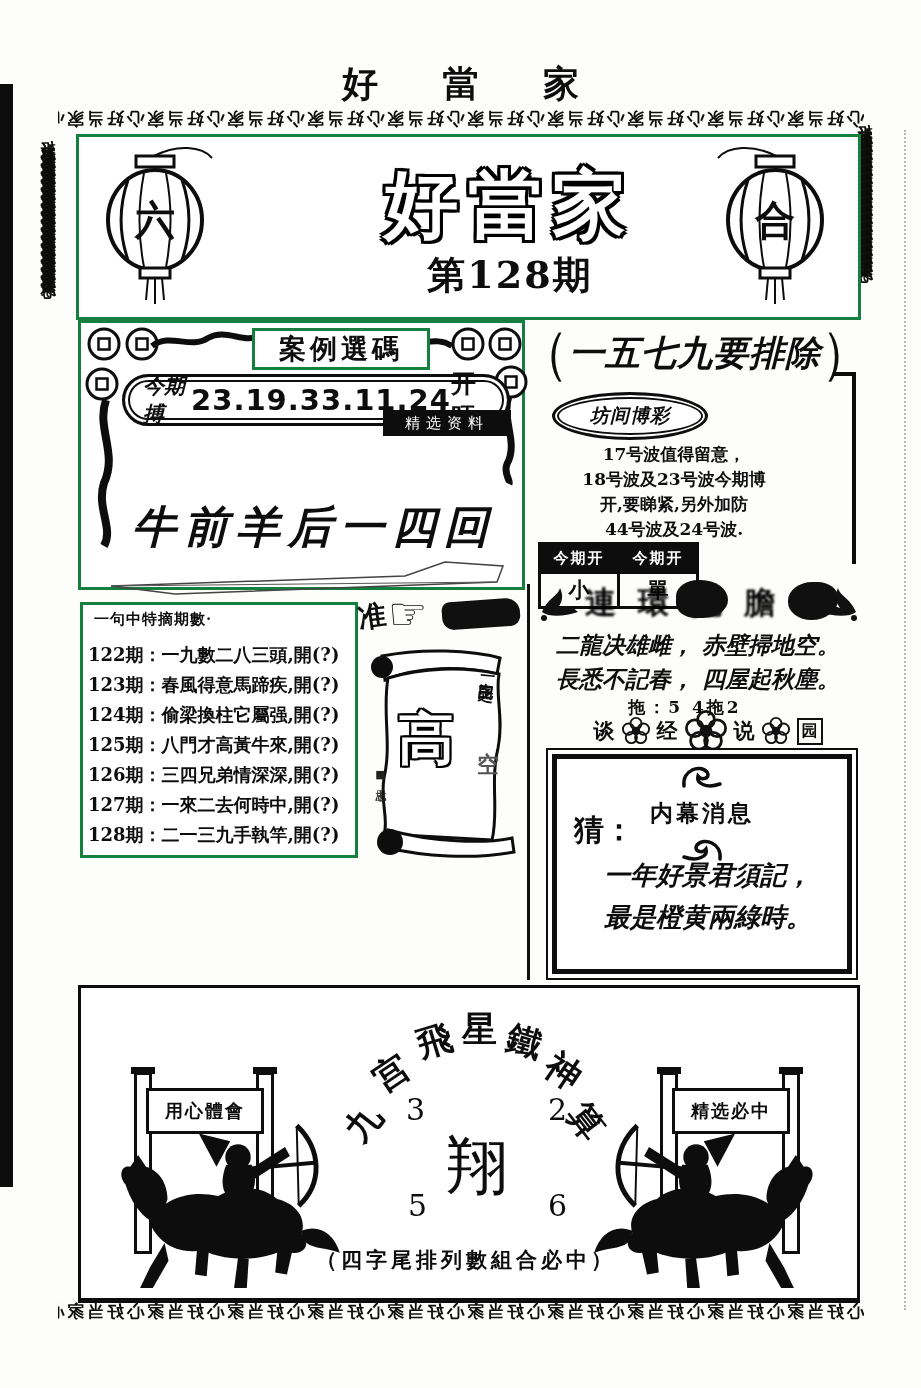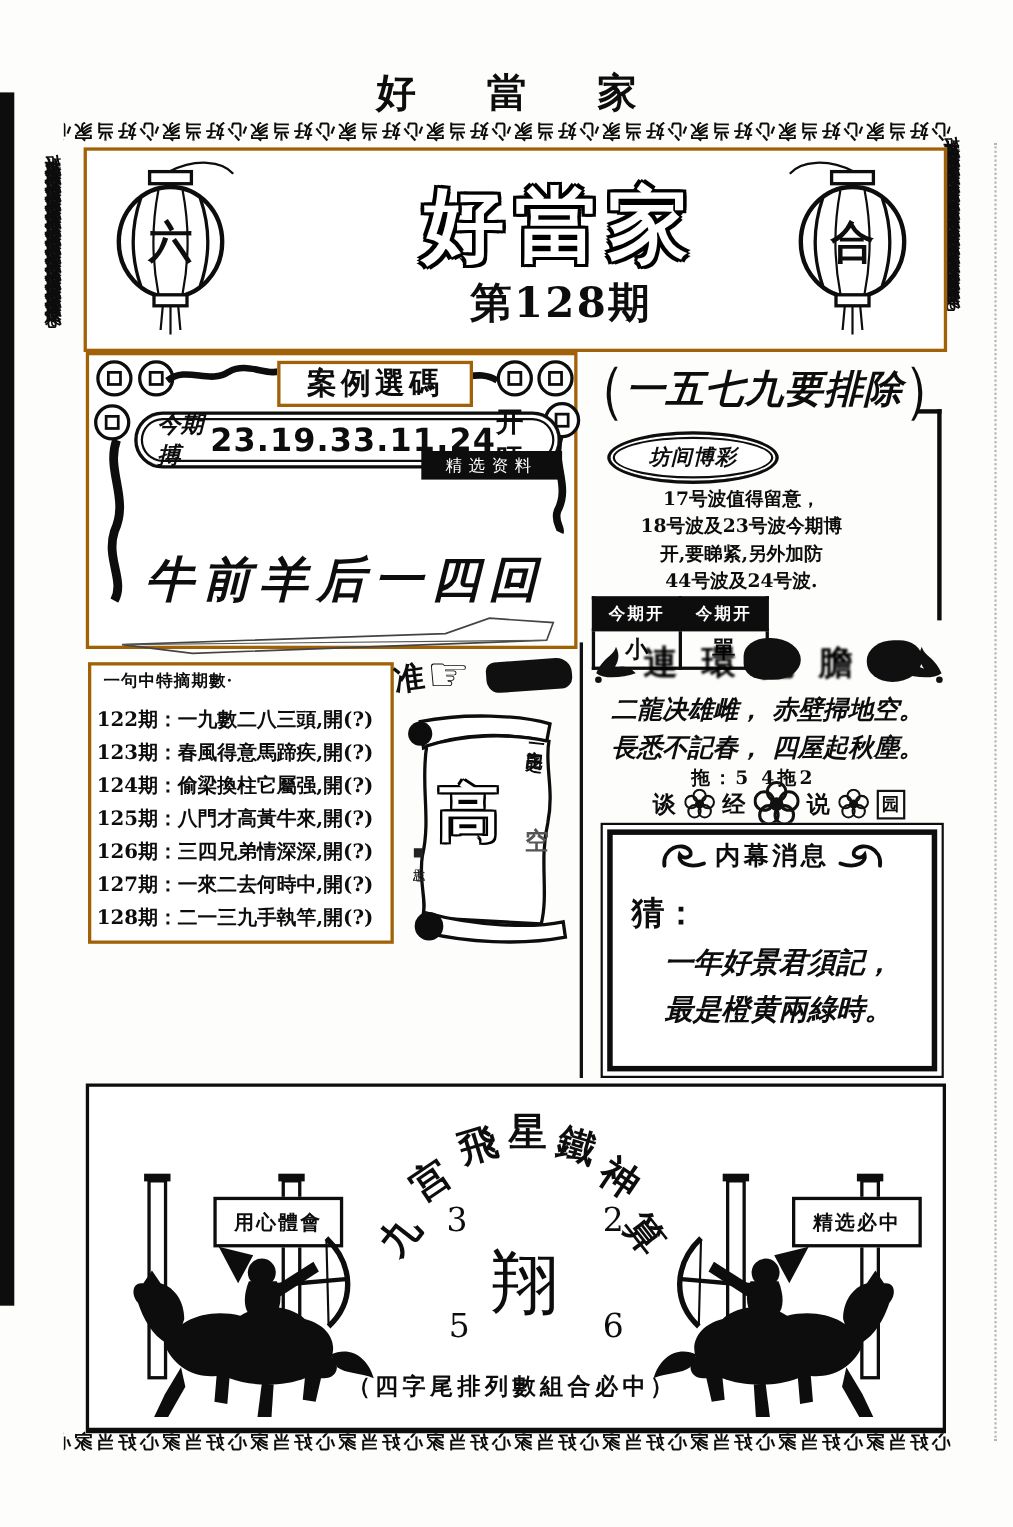--- a/index.html
+++ b/index.html
@@ -12,29 +12,29 @@
   .ctr{text-align:center;}
   .outline-text{color:#fff;text-shadow:-3px -3px 0 #000,-3px 0 0 #000,-3px 3px 0 #000,
     0 -3px 0 #000,0 3px 0 #000,3px -3px 0 #000,3px 0 0 #000,3px 3px 0 #000;}
   .outline-thin{color:#fff;text-shadow:-2px -2px 0 #000,-2px 0 0 #000,-2px 2px 0 #000,
     0 -2px 0 #000,0 2px 0 #000,2px -2px 0 #000,2px 0 0 #000,2px 2px 0 #000;}
   .border-row{font-family:"DejaVu Sans","Liberation Sans",sans-serif;font-weight:bold;
     font-size:17px;letter-spacing:3px;white-space:nowrap;overflow:hidden;height:26px;line-height:26px;}
   .border-col{font-family:"DejaVu Sans","Liberation Sans",sans-serif;font-weight:bold;
     font-size:15px;writing-mode:vertical-rl;text-orientation:upright;overflow:hidden;
     line-height:24px;letter-spacing:2px;}
-  .boxline{border:3px solid #a16207;background:#fff;}
+  .boxline{border:3px solid #15803d;background:#fff;}
   .hist-row{font-size:18px;font-weight:bold;line-height:30px;white-space:nowrap;}
   .exc-line{font-size:17px;font-weight:bold;line-height:25px;white-space:nowrap;text-align:center;}
   .poemline{font-size:23px;font-weight:bold;font-style:italic;white-space:nowrap;}
   .arc-c{position:absolute;font-size:35px;font-weight:900;}
   .gate-post{position:absolute;width:12px;height:176px;border:3px solid #0d0d0d;background:#fff;}
   .gate-post:before{content:"";position:absolute;left:-6px;top:-8px;width:24px;height:7px;background:#0d0d0d;}
   .gate-banner{position:absolute;width:112px;height:40px;border:3px solid #0d0d0d;background:#fff;
-    display:flex;align-items:center;justify-content:center;font-size:18px;font-weight:900;letter-spacing:2px;margin-left:48px;}
+    display:flex;align-items:center;justify-content:center;font-size:18px;font-weight:900;letter-spacing:2px;}
   .num{font-size:30px;font-family:"DejaVu Serif","Liberation Serif",serif;}
   .smudge{background:#101010;}
   table.open-tbl{border-collapse:collapse;}
   table.open-tbl td{border:3px solid #0d0d0d;text-align:center;}
   table.open-tbl tr.hd td{background:#0d0d0d;color:#fff;font-size:15px;letter-spacing:2px;
     width:74px;height:24px;font-weight:bold;}
   table.open-tbl tr.vl td{font-size:21px;font-weight:bold;height:30px;}
   .blurline{filter:blur(1.1px) contrast(1.6);}
 </style>
 </head>
@@ -260,21 +260,21 @@
           <circle cx="10" cy="22" r="6"></circle>
           <circle cx="7" cy="13" r="6"></circle>
           <circle cx="15" cy="15" r="3.5" fill="#111"></circle>
         </g>
       </svg>
     <span class="b" style="font-size:16px;border:2px solid #111;padding:1px 3px;">园</span>
   </div>
 
   <div class="abs" style="left:546px;top:748px;width:308px;height:228px;border:2px solid #0d0d0d;background:#fff;">
     <div class="abs" style="left:4px;top:4px;right:4px;bottom:4px;border:5px solid #0d0d0d;"></div>
-    <div class="abs" style="left:0;right:0;top:12px;display:flex;align-items:center;justify-content:center;gap:6px;">
+    <div class="abs" style="left:0;right:0;top:12px;display:flex;align-items:center;justify-content:center;gap:6px;flex-direction:column;">
       <svg width="44" height="30" viewBox="0 0 44 30">
         <path d="M4,24 C2,8 20,2 27,10 C31,16 22,19 18,14 C16,21 26,27 40,22" fill="none" stroke="#0d0d0d" stroke-width="3.5" stroke-linecap="round"></path>
         </svg>
       <span class="heavy" style="font-size:23px;letter-spacing:3px;">内幕消息</span>
       <svg width="44" height="30" viewBox="0 0 44 30" style="transform:scaleX(-1);">
         <path d="M4,24 C2,8 20,2 27,10 C31,16 22,19 18,14 C16,21 26,27 40,22" fill="none" stroke="#0d0d0d" stroke-width="3.5" stroke-linecap="round"></path>
         </svg>
     </div>
     <div class="abs heavy" style="left:26px;top:60px;font-size:30px;">猜：</div>
     <div class="abs b ital" style="left:56px;top:150px;font-size:26px;white-space:nowrap;">最是橙黄兩綠時。</div>

